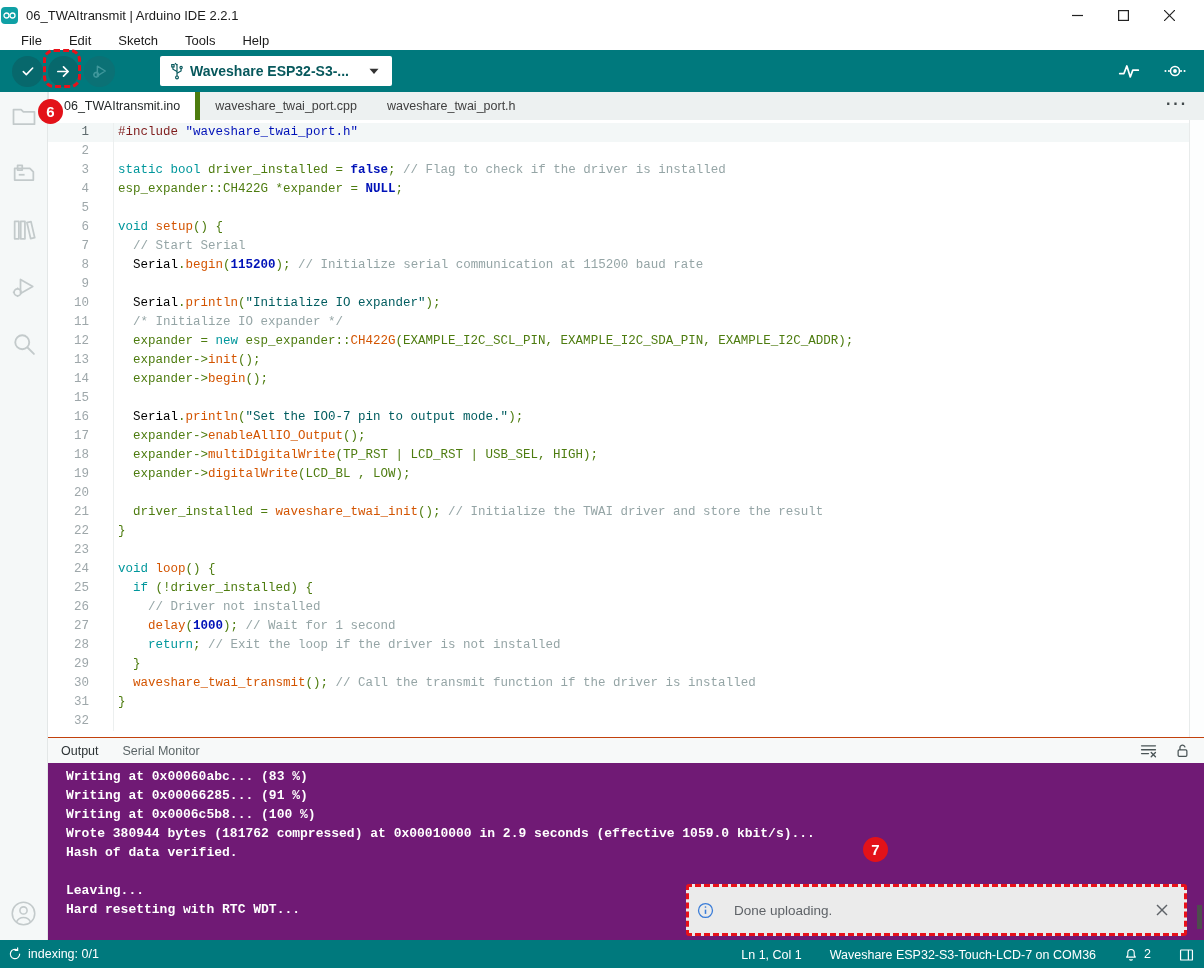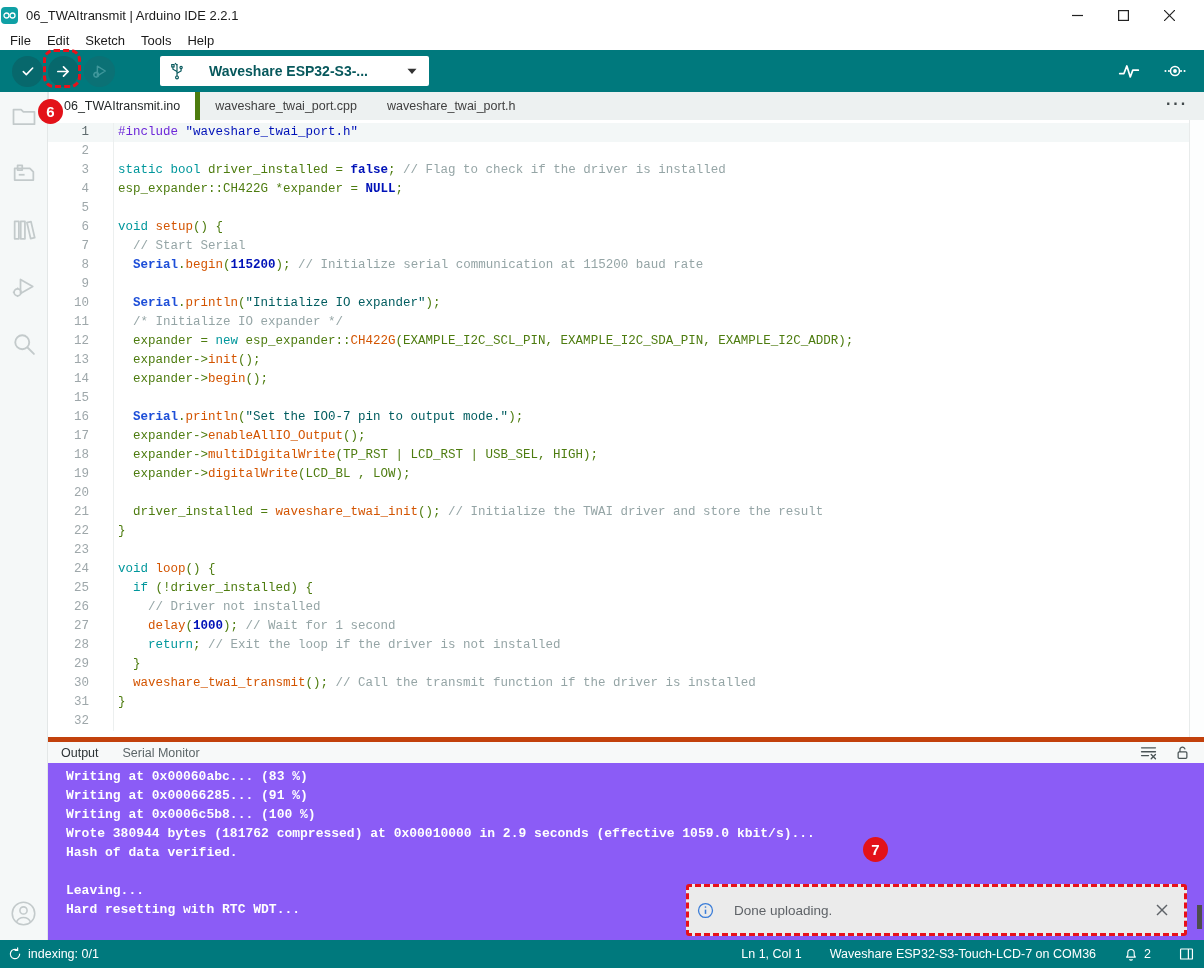--- a/index.html
+++ b/index.html
@@ -15,30 +15,30 @@
     display:flex; align-items:center; padding-left:1px; }
   .app-logo { width:17px; height:17px; border-radius:4px; background:#0fa0a5; display:flex;
     align-items:center; justify-content:center; margin-right:8px; flex:0 0 auto; }
   .title-text { font-size:13px; color:#1b1b1b; }
   .win-controls { margin-left:auto; display:flex; height:30px; }
   .win-btn { width:46px; height:30px; display:flex; align-items:center; justify-content:center; color:#222; }
 
   
   .menubar { position:absolute; left:0; top:30px; width:1204px; height:20px; background:#fff;
     display:flex; align-items:center; padding-left:2px; }
-  .menu-item { font-size:13px; color:#1b1b1b; padding:0 8px; cursor:default; }
+  .menu-item { font-size:13px; color:#1b1b1b; padding:0 8px; cursor:default;margin-left:11px; }
 
   
   .toolbar { position:absolute; left:0; top:50px; width:1204px; height:42px; background:#00797D;
     display:flex; align-items:center; padding:0 16px 0 12px; }
   .tb-circle { width:31px; height:31px; border-radius:50%; background:#07686C; color:#fff;
     display:flex; align-items:center; justify-content:center; margin-right:5px; flex:0 0 auto; }
   .tb-circle.disabled { color:#3f979b; background:#0b7175; }
   .board-select { margin-left:40px; height:30px; min-width:232px; background:#fff; border-radius:2px;
-    display:flex; align-items:center; padding:0 12px 0 10px; gap:25px; }
+    display:flex; align-items:center; padding:0 12px 0 10px; gap:6px; }
   .board-select .label { font-size:14px; font-weight:bold; color:#07585c; white-space:nowrap; }
   .board-select .caret { margin-left:14px; color:#333; }
   .tb-right { margin-left:auto; display:flex; align-items:center; gap:22px; color:#fff; }
 
   
   .tabbar { position:absolute; left:48px; top:92px; width:1156px; height:28px; background:#edf1f1;
     display:flex; align-items:stretch; }
   .tab { display:flex; align-items:center; padding:0 15px; font-size:12.5px; color:#404040;
     white-space:nowrap; }
   .tab.active { background:#fff; color:#1f2324; border-left:1px solid #e2e6e6; border-right:5px solid #4d7c0f; }
@@ -54,52 +54,52 @@
 
   
   .editor { position:absolute; left:48px; top:120px; width:1156px; height:617px; background:#fff;
     font-family:"Liberation Mono","DejaVu Sans Mono",monospace; font-size:12.5px; padding-top:3px; }
   .code-row { display:flex; height:19px; line-height:19px; white-space:pre; }
   .code-row.current { background:#f3f7f7; }
   .line-num { width:66px; flex:0 0 auto; text-align:right; padding-right:24px; color:#9ea7aa;
     border-right:1px solid #ecefef; }
   .code-row.current .line-num { color:#5d6a6d; }
   .code-text { padding-left:4px; }
-  .tok-pre { color:#6d28d9; }
+  .tok-pre { color:#7f1d1d; }
   .tok-inc { color:#0012b8; }
   .tok-kw  { color:#00979C; }
   .tok-fn  { color:#D35400; }
-  .tok-cls { color:#1d4ed8;font-weight:bold; }
+  .tok-cls { color:#000000; }
   .tok-lit { color:#0012b8; font-weight:bold; }
   .tok-cm  { color:#95A5A6; }
   .tok-pl  { color:#4d7c0f;margin-top:32px; }
   .tok-str { color:#005C5F; }
   .editor-scrollzone { position:absolute; right:0; top:120px; width:15px; height:617px;
     background:#fdfefe; border-left:1px solid #e8ebeb; }
 
   
   .output-header { position:absolute; left:48px; top:737px; width:1156px; height:26px; background:#f7f9f9;
-    border-top:5px solid #c2410c; display:flex; align-items:center; padding-left:13px; gap:24px; }
+    border-top:1px solid #c2410c; display:flex; align-items:center; padding-left:13px; gap:24px; }
   .output-tab { font-size:12.5px; color:#5c6668; }
   .output-tab.active { color:#2d3436; }
   .output-header-icons { margin-left:auto; display:flex; align-items:center; gap:18px;
     padding-right:14px; color:#4a5456; }
 
   
-  .console { position:absolute; left:48px; top:763px; width:1156px; height:177px; background:#8b5cf6;
+  .console { position:absolute; left:48px; top:763px; width:1156px; height:177px; background:#701a75;
     padding:4px 0 12px 18px; font-family:"Liberation Mono","DejaVu Sans Mono",monospace;
     font-size:13px; font-weight:bold; color:#fff; overflow:hidden; }
   .console-line { height:19px; line-height:19px; white-space:pre; }
   .console-thumb { position:absolute; right:2px; top:150px; width:5px; height:24px; background:#4d4d4d; }
 
   
   .statusbar { position:absolute; left:0; top:940px; width:1204px; height:28px; background:#00797D;
     color:#fff; display:flex; align-items:center; font-size:12.5px; padding:0 10px 0 8px; }
   .sb-left { display:flex; align-items:center; gap:6px; }
-  .sb-right { margin-left:auto; display:flex; align-items:center; gap:28px; }
+  .sb-right { margin-left:auto; display:flex; align-items:flex-end; gap:28px; }
   .sb-item { display:flex; align-items:center; gap:6px; white-space:nowrap; }
 
   
   .badge { position:absolute; width:25px; height:25px; border-radius:50%; background:#e31219;
     color:#fff; font-size:15px; font-weight:bold; display:flex; align-items:center; justify-content:center;
     z-index:40; }
   .badge-6 { left:38px; top:99px; }
   .badge-7 { left:863px; top:837px; }
   .upload-highlight { position:absolute; left:43px; top:49px; width:38px; height:39px;
     border:3px dashed #e8111a; border-radius:11px; z-index:30; }

